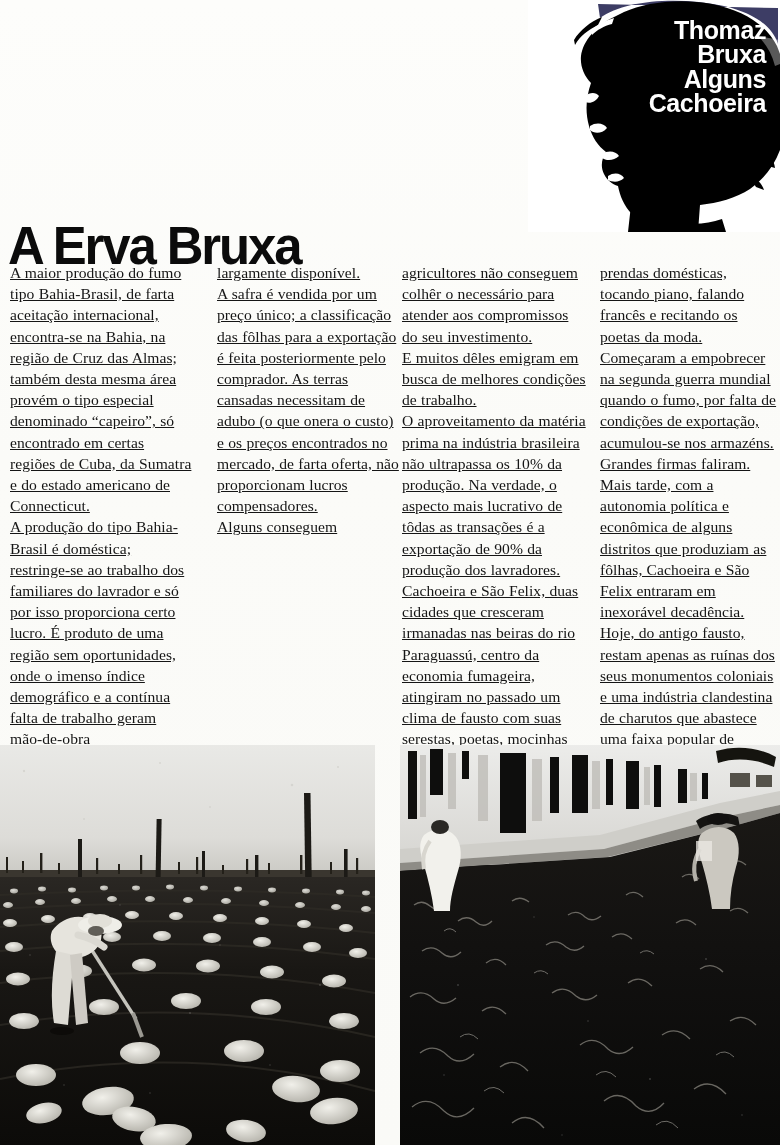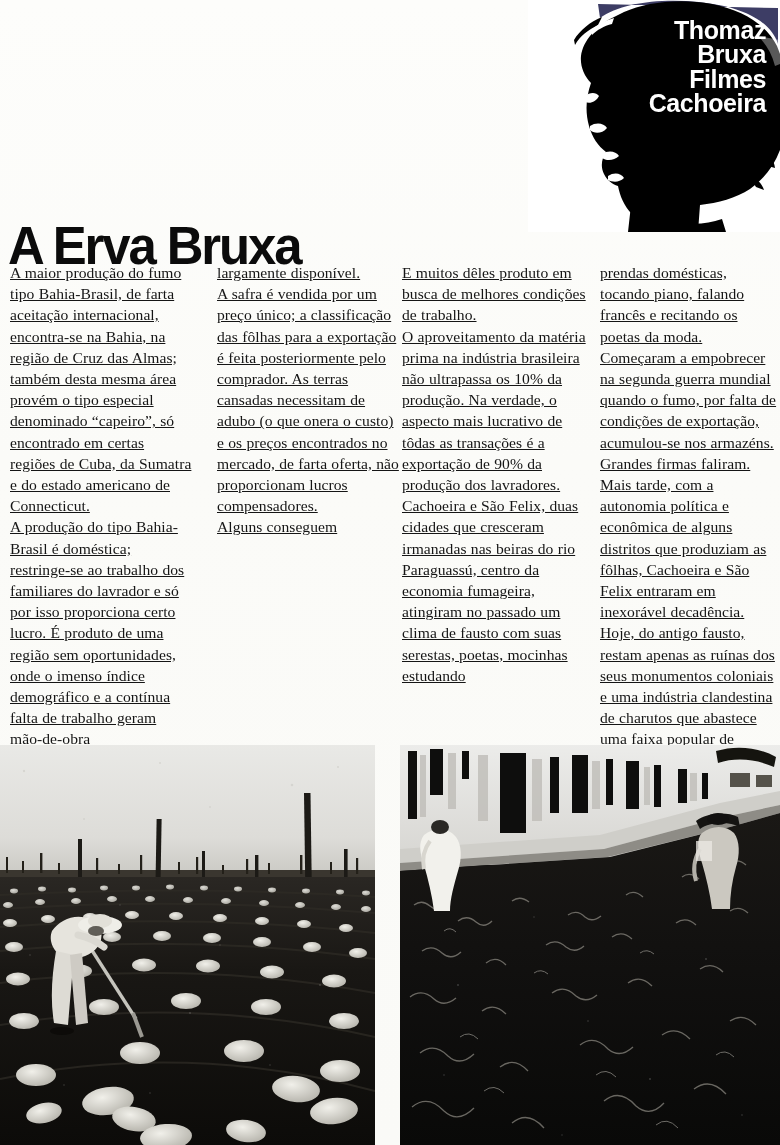--- a/index.html
+++ b/index.html
@@ -155,42 +155,43 @@
       <path fill="#000000" d="M46,40 C52,30 62,22 74,17 L70,25 C60,30 52,36 47,45 Z"></path>
       <path fill="#ffffff" d="M63,30 C70,24 78,20 86,18 L84,24 C76,26 69,30 64,35 Z"></path>
 
       <path fill="#ffffff" d="M230,36 C238,44 244,54 247,66 L252,64 L252,40 Z" opacity="0.35"></path>
       <path fill="#000000" d="M236,150 C242,154 246,160 247,168 L240,166 C238,160 236,155 233,152 Z"></path>
       <path fill="#000000" d="M222,176 C228,178 234,183 236,190 L228,187 C225,182 222,179 219,177 Z"></path>
     </svg>
     <div class="logo-text">
       <div>Thomaz</div>
       <div>Bruxa</div>
-      <div>Filmes</div>
+      <div>Alguns</div>
       <div>Cachoeira</div>
     </div>
   </div>
 
   <h1 class="headline">A Erva Bruxa</h1>
 
   <div class="columns">
 
     <div class="col col-0">
       <p>A maior produção do fumo tipo Bahia-Brasil, de farta aceitação internacional, encontra-se na Bahia, na região de Cruz das Almas; também desta mesma área provém o tipo especial denominado “capeiro”, só encontrado em certas regiões de Cuba, da Sumatra e do estado americano de Connecticut.</p>
       <p>A produção do tipo Bahia-Brasil é doméstica; restringe-se ao trabalho dos familiares do lavrador e só por isso proporciona certo lucro. É produto de uma região sem oportunidades, onde o imenso índice demográfico e a contínua falta de trabalho geram mão-de-obra</p>
     </div>
 
     <div class="col col-1">
       <p>largamente disponível.</p>
       <p>A safra é vendida por um preço único; a classificação das fôlhas para a exportação é feita posteriormente pelo comprador. As terras cansadas necessitam de adubo (o que onera o custo) e os preços encontrados no mercado, de farta oferta, não proporcionam lucros compensadores.</p>
       <p>Alguns conseguem</p>
     </div>
 
     <div class="col col-2">
-      <p>E muitos dêles produto em busca de melhores condições de trabalho.</p>
+      <p>agricultores não conseguem colhêr o necessário para atender aos compromissos do seu investimento.</p>
+      <p>E muitos dêles emigram em busca de melhores condições de trabalho.</p>
       <p>O aproveitamento da matéria prima na indústria brasileira não ultrapassa os 10% da produção. Na verdade, o aspecto mais lucrativo de tôdas as transações é a exportação de 90% da produção dos lavradores. Cachoeira e São Felix, duas cidades que cresceram irmanadas nas beiras do rio Paraguassú, centro da economia fumageira, atingiram no passado um clima de fausto com suas serestas, poetas, mocinhas estudando</p>
     </div>
 
     <div class="col col-3">
       <p>prendas domésticas, tocando piano, falando francês e recitando os poetas da moda. Começaram a empobrecer na segunda guerra mundial quando o fumo, por falta de condições de exportação, acumulou-se nos armazéns. Grandes firmas faliram. Mais tarde, com a autonomia política e econômica de alguns distritos que produziam as fôlhas, Cachoeira e São Felix entraram em inexorável decadência. Hoje, do antigo fausto, restam apenas as ruínas dos seus monumentos coloniais e uma indústria clandestina de charutos que abastece uma faixa popular de consumidores.</p>
       <div class="byline">Paulo Gil Soares</div>
     </div>
   </div>
 
   <div class="photos">

